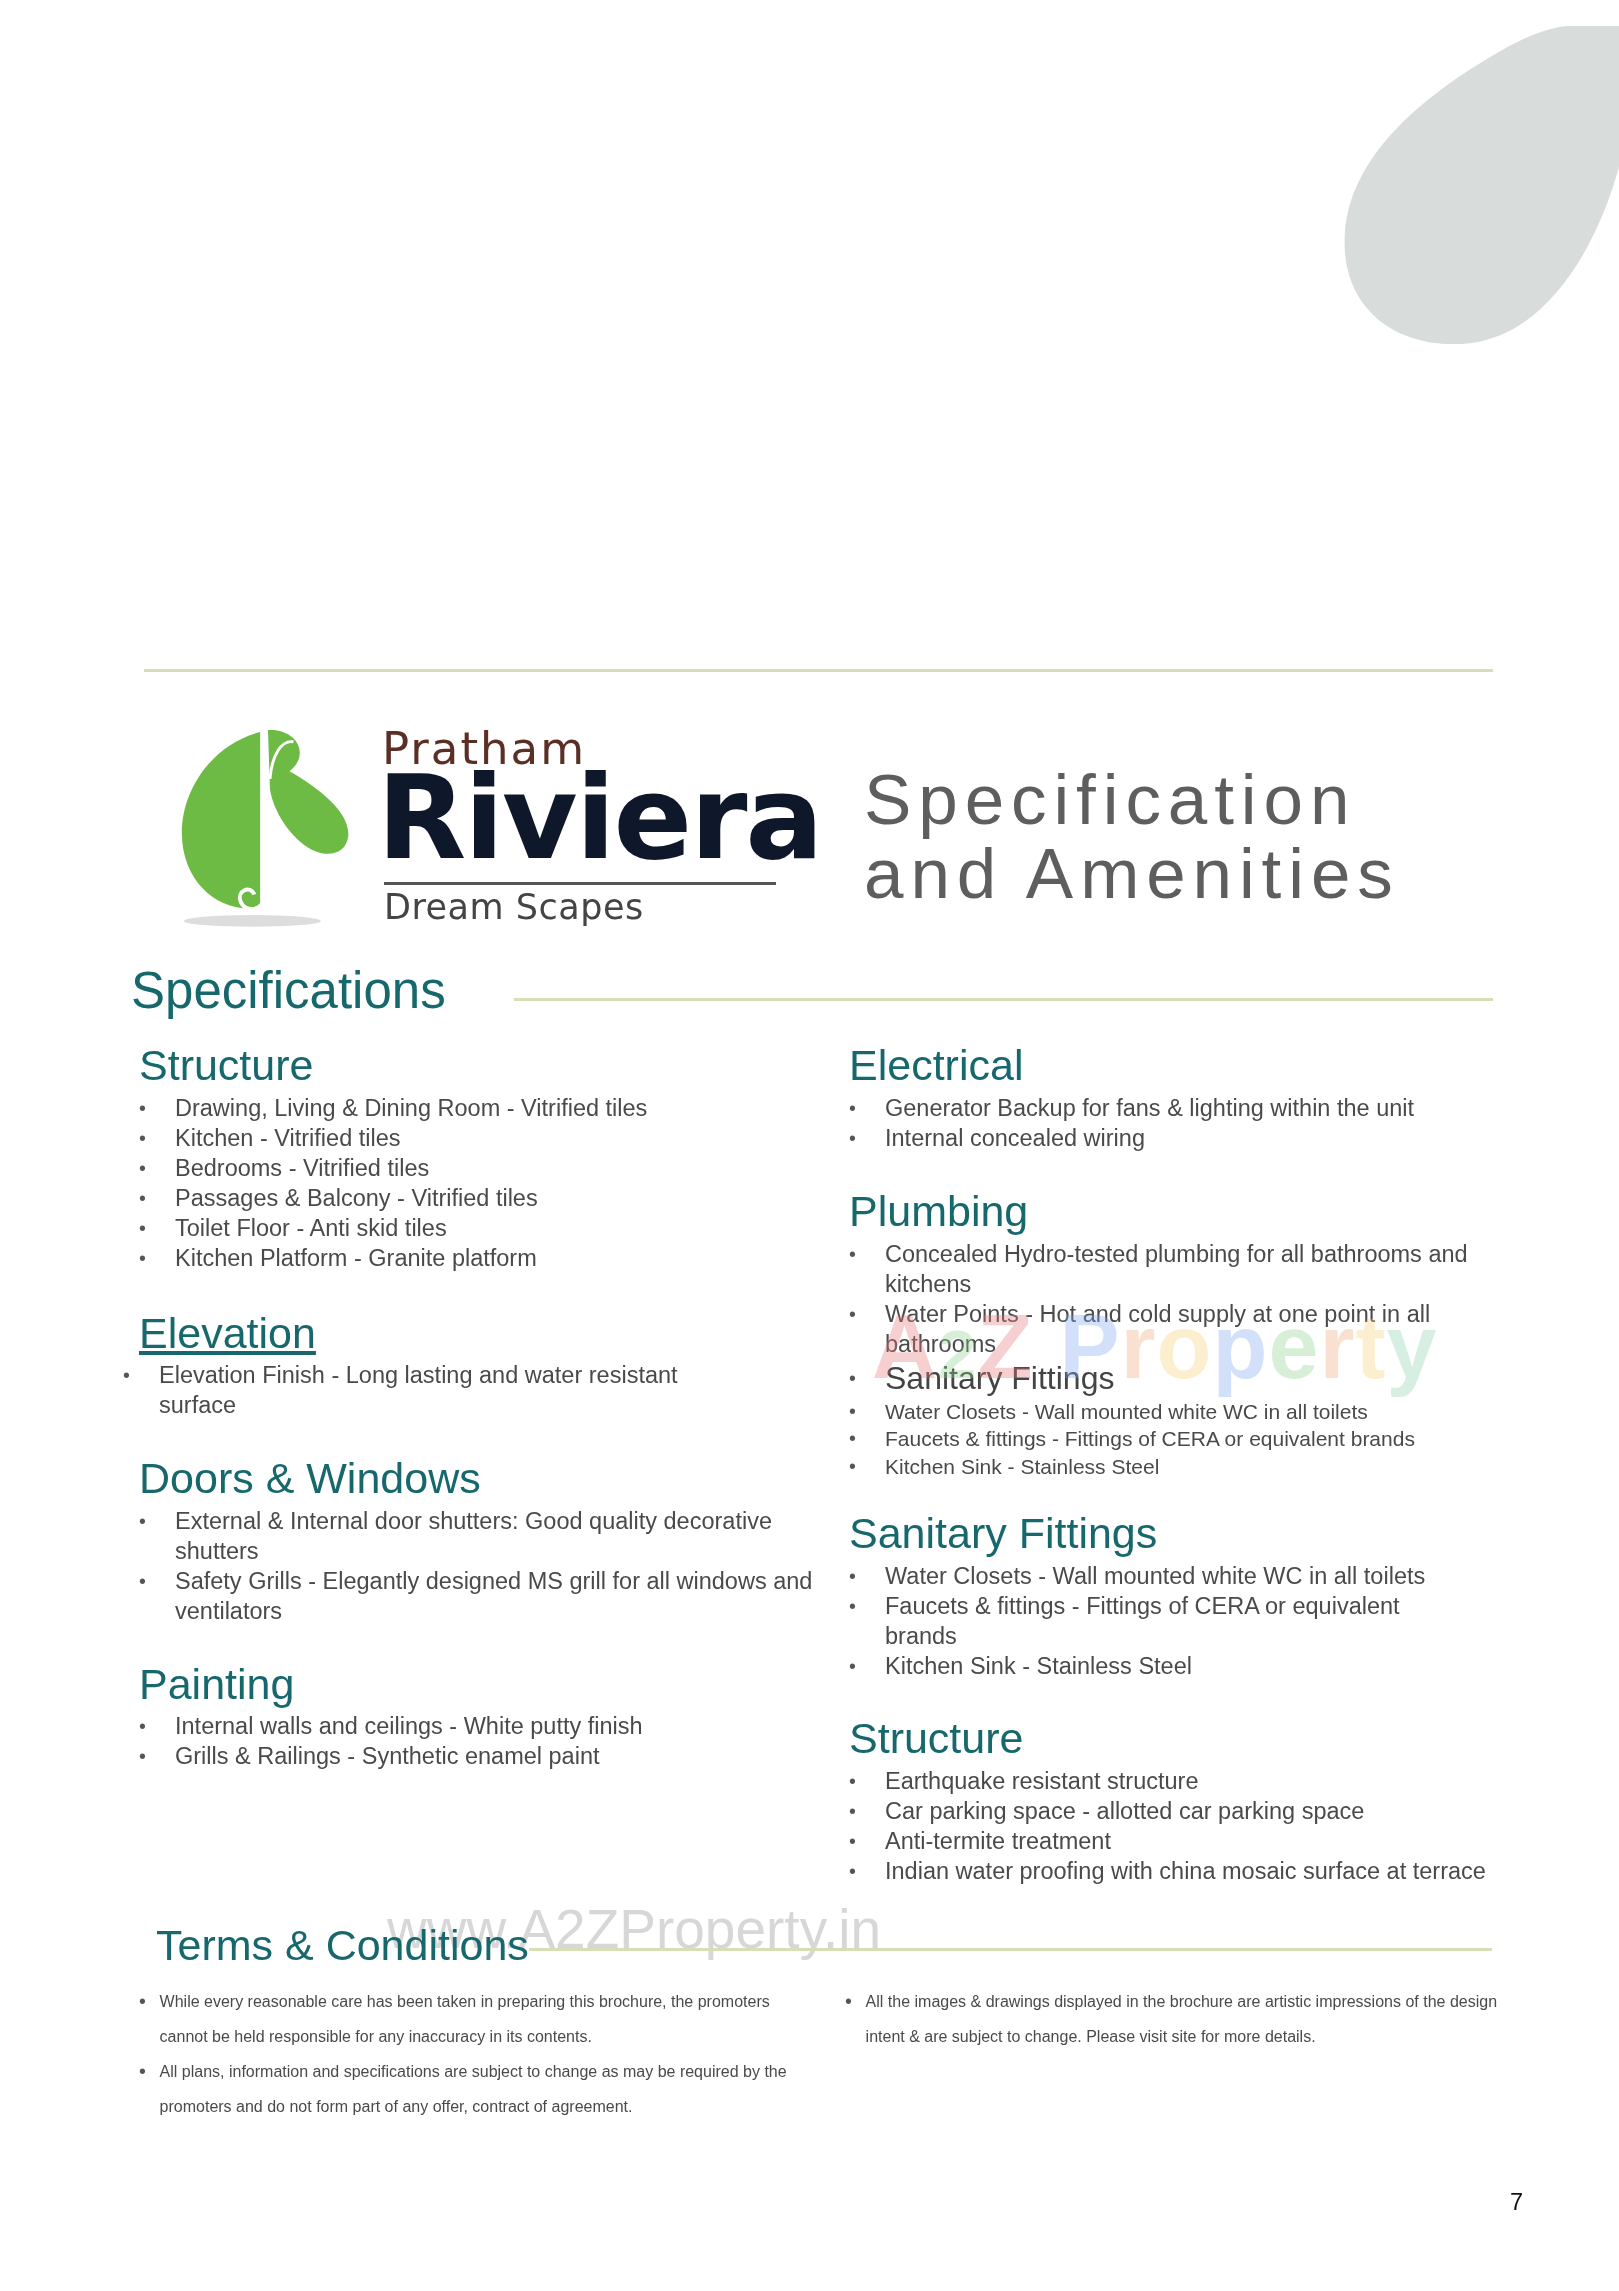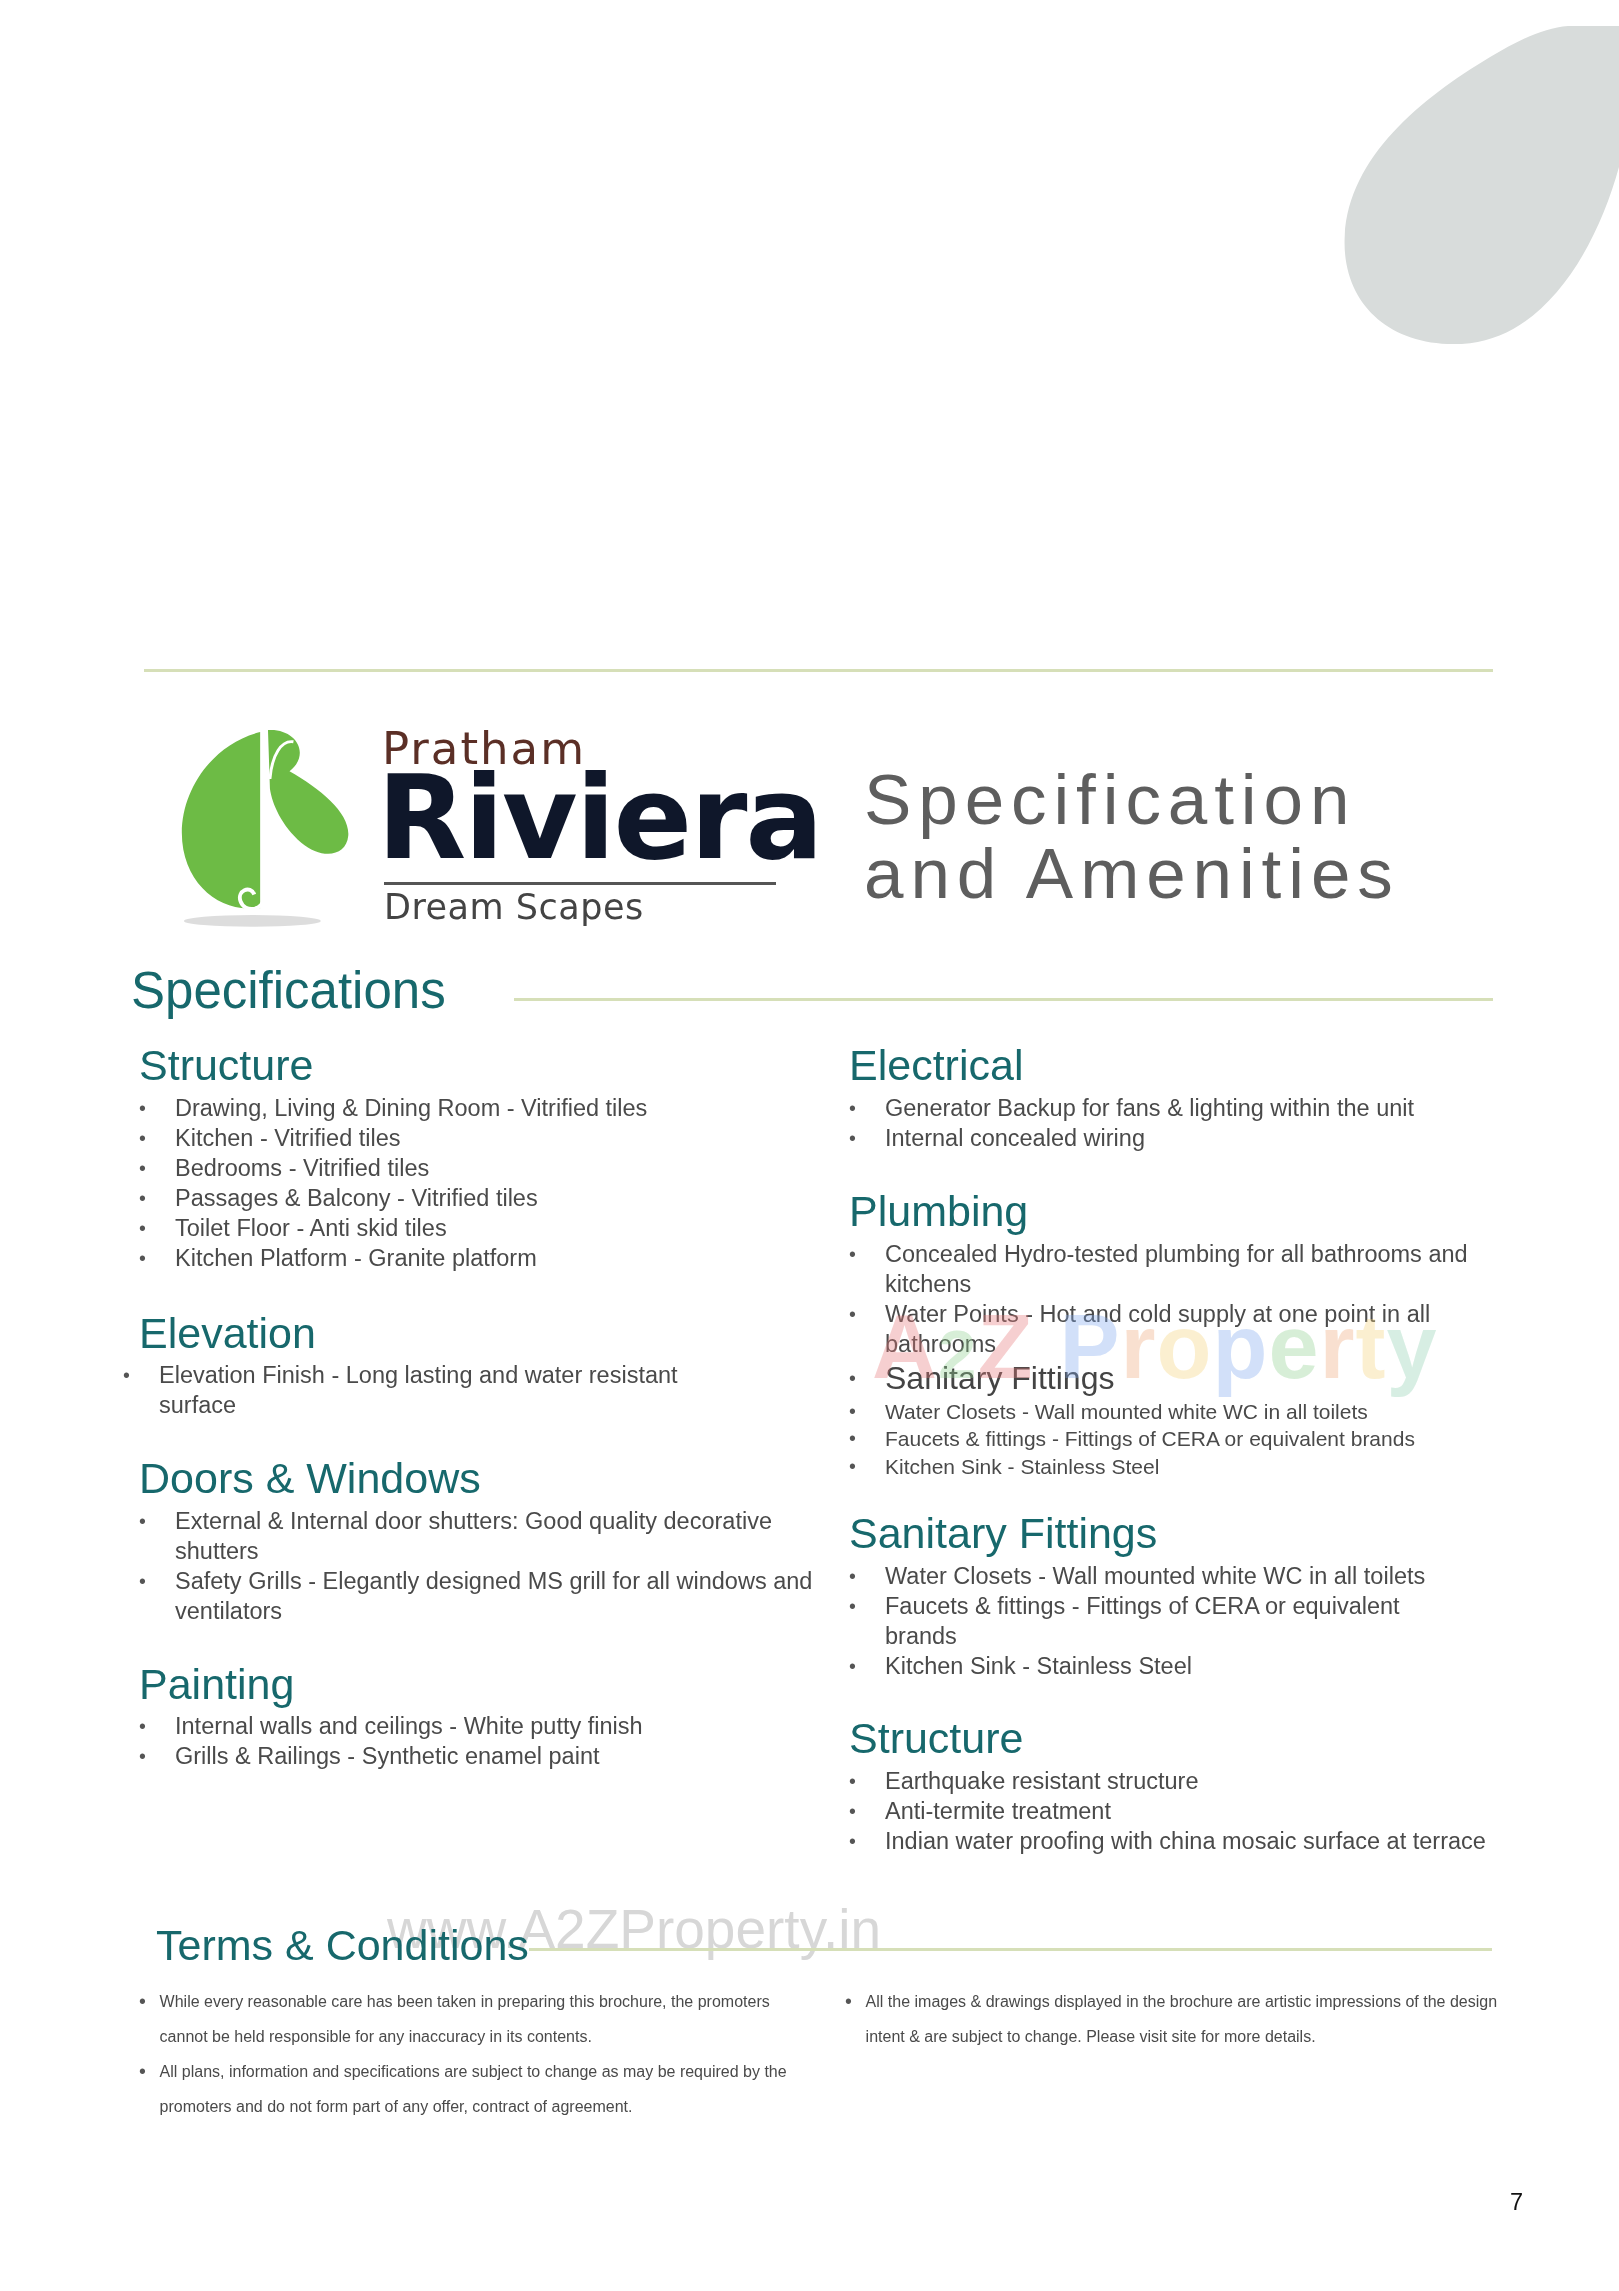--- a/index.html
+++ b/index.html
@@ -69,21 +69,21 @@
 <div class="sec-h" style="left:139px; top:1041px;">Structure</div>
 <ul class="items" style="left:139px; top:1093px; width:686px;">
   <li>Drawing, Living &amp; Dining Room - Vitrified tiles</li>
   <li>Kitchen - Vitrified tiles</li>
   <li>Bedrooms - Vitrified tiles</li>
   <li>Passages &amp; Balcony - Vitrified tiles</li>
   <li>Toilet Floor - Anti skid tiles</li>
   <li>Kitchen Platform - Granite platform</li>
 </ul>
 
-<div class="sec-h" style="left:139px; top:1309px;">Elevation</div>
+<div class="sec-h" style="left:139px; top:1309px;text-decoration:underline;">Elevation</div>
 <ul class="items" style="left:123px; top:1360px; width:627px;">
   <li>Elevation Finish - Long lasting and water resistant surface</li>
 </ul>
 
 <div class="sec-h" style="left:139px; top:1454px;">Doors &amp; Windows</div>
 <ul class="items" style="left:139px; top:1506px; width:676px;">
   <li>External &amp; Internal door shutters:  Good quality decorative shutters</li>
   <li>Safety Grills - Elegantly designed MS grill for all windows and ventilators</li>
 </ul>
 
@@ -114,20 +114,21 @@
 <div class="sec-h" style="left:849px; top:1509px;">Sanitary Fittings</div>
 <ul class="items" style="left:849px; top:1561px; width:627px;">
   <li>Water Closets - Wall mounted white WC in all toilets</li>
   <li>Faucets &amp; fittings - Fittings of CERA or equivalent brands</li>
   <li>Kitchen Sink - Stainless Steel</li>
 </ul>
 
 <div class="sec-h" style="left:849px; top:1714px;">Structure</div>
 <ul class="items" style="left:849px; top:1766px; width:637px;">
   <li>Earthquake resistant structure</li>
+  <li>Car parking space - allotted car parking space</li>
   <li>Anti-termite treatment</li>
   <li>Indian water proofing with china mosaic surface at terrace</li>
 </ul>
 
 <div class="wm-big">
   <span style="color:#e8797a">A</span><span style="color:#8fd08f; font-size:69px;">2</span><span style="color:#e8797a">Z</span><span>&nbsp;</span><span style="color:#7fa8ee">P</span><span style="color:#f0a97a">r</span><span style="color:#f5d37a">o</span><span style="color:#7fa8ee">p</span><span style="color:#8fd08f">e</span><span style="color:#f0a97a">r</span><span style="color:#f5d37a">t</span><span style="color:#8fd0b0">y</span>
 </div>
 
 <div class="wm-url">www.A2ZProperty.in</div>
 <div class="sec-h" style="left:156px; top:1921px;">Terms &amp; Conditions</div>

